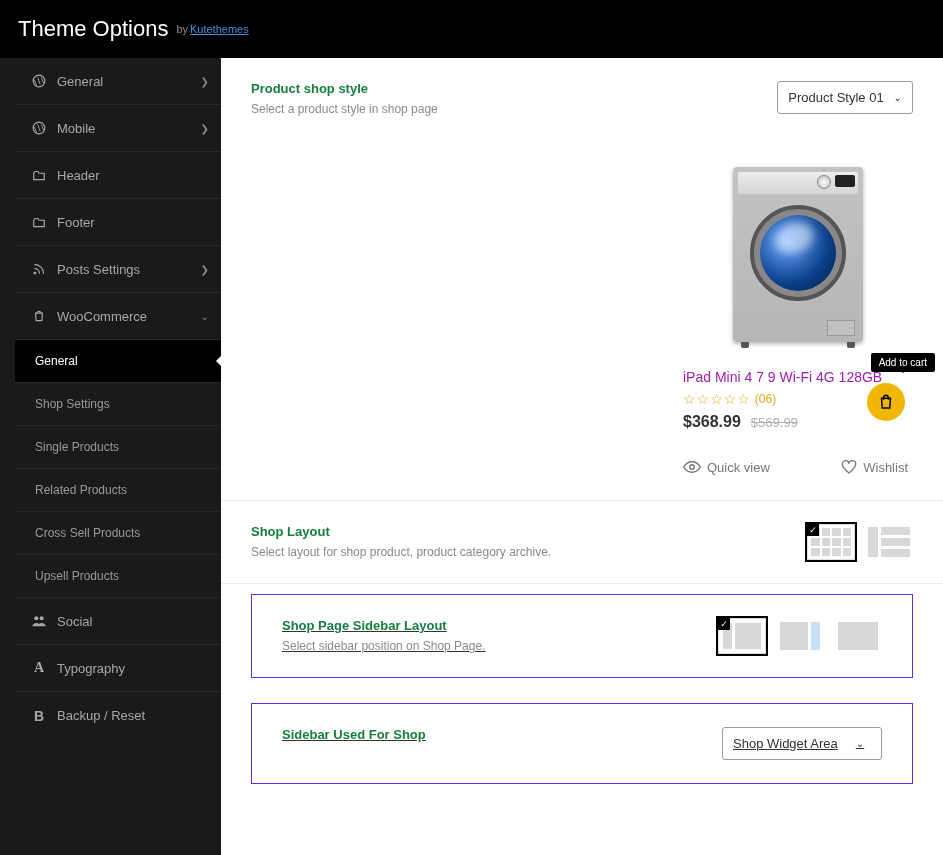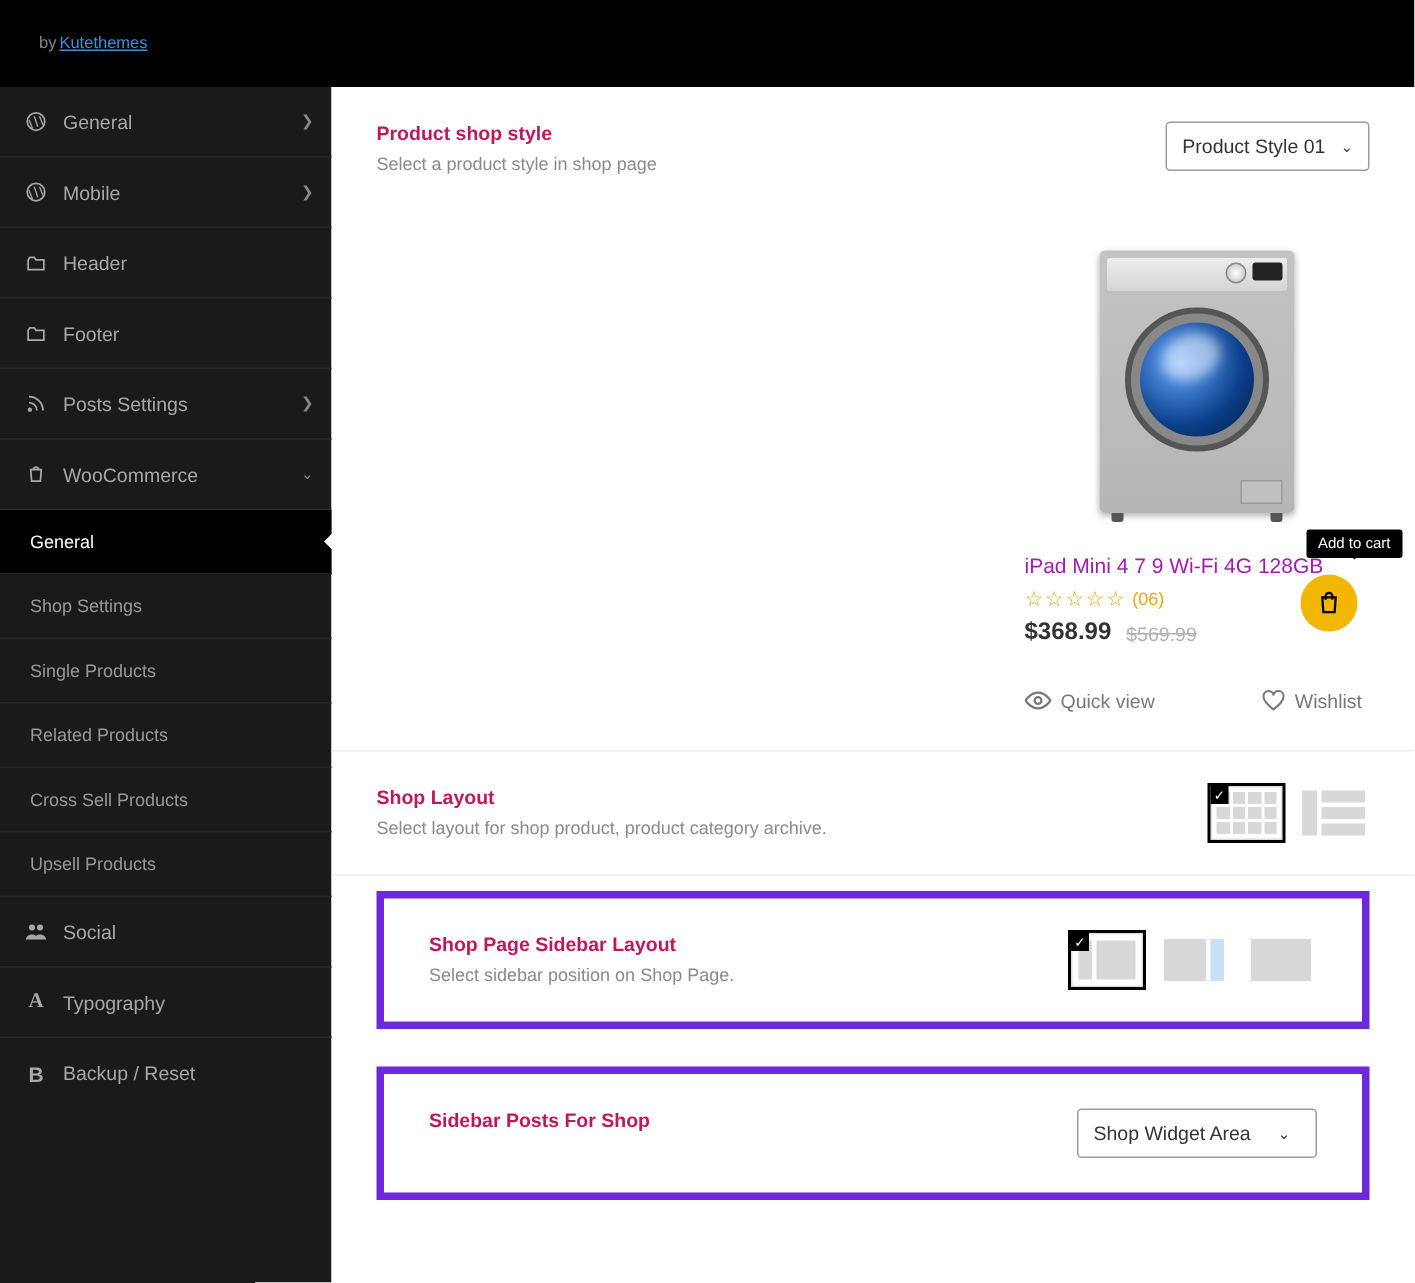--- a/index.html
+++ b/index.html
@@ -8,36 +8,36 @@
 
 .top-header { background: #000; height: 58px; padding: 12px 18px; display: flex; align-items: center; }
 .top-header .title { color: #fff; font-size: 22px; font-weight: 400; }
 .top-header .by { color: #888; font-size: 11px; margin-left: 8px; }
 .top-header .brand { color: #3d8fd6; font-size: 11px; text-decoration: underline; }
 
 
 .wrap { display: flex; }
 
 
-.sidebar { width: 221px; background: #1a1a1a; min-height: 797px; }
+.sidebar { width: 221px; background: #1a1a1a; min-height: 797px; padding-left: 15px; }
 .nav-item { display: flex; align-items: center; padding: 0 16px; height: 47px; color: #a8a8a8; font-size: 13px; border-bottom: 1px solid #2a2a2a; cursor: pointer; position: relative; }
 .nav-item .icon { width: 16px; margin-right: 10px; display: inline-flex; align-items: center; justify-content: center; }
 .nav-item .chev { position: absolute; right: 12px; color: #888; font-size: 10px; }
 .nav-item.sub { padding-left: 20px; font-size: 12px; color: #999; height: 43px; border-bottom: 1px solid #262626; }
 .nav-item.sub.active { background: #000; color: #fff; }
 .nav-item.sub.active::after { content: ''; position: absolute; right: -1px; top: 50%; margin-top: -6px; border: 6px solid transparent; border-right-color: #fff; }
 .nav-item.no-border { border-bottom: none; }
 
 
 .main { flex: 1; background: #fff; }
 .section { padding: 23px 30px; border-bottom: 1px solid #ededed; }
 .section-split { display: flex; }
 .section-left { flex: 1; }
 .section-right { flex: 0 0 auto; display: flex; flex-direction: column; align-items: flex-start; }
-.sec-title { font-size: 13px; font-weight: 700; color: #be185d; margin-bottom: 6px; }
+.sec-title { font-size: 13px; font-weight: 700; color: #15803d; margin-bottom: 6px; }
 .sec-desc { font-size: 12px; color: #8a8a8a; }
 
 
 .select-box { border: 1px solid #9c9c9c; border-radius: 3px; padding: 8px 10px; display: inline-flex; align-items: center; font-size: 13px; min-width: 135px; background: #fff; }
 .select-box .caret { margin-left: auto; font-size: 10px; }
 
 
 .product-card { margin-top: 20px; width: 230px; }
 .prod-img-area { width: 160px; height: 200px; margin: 0 auto 15px; display: flex; align-items: center; justify-content: center; }
 .washer { position: relative; width: 130px; height: 175px; }
@@ -81,29 +81,30 @@
 .sb-opt { width: 48px; height: 36px; border: 1px solid #ddd; padding: 4px; display: flex; gap: 3px; position: relative; }
 .sb-opt.selected { outline: 2px solid #000; }
 .sb-opt.selected::before { content: '✓'; position: absolute; top: -1px; left: -1px; width: 12px; height: 12px; background: #000; color: #fff; font-size: 9px; display: flex; align-items: center; justify-content: center; }
 .sb-opt span { background: #d8d8d8; }
 .sb-opt .sb { width: 9px; }
 .sb-opt .mn { flex: 1; }
 .sb-opt.none .mn { width: 100%; }
 .sb-opt.right .sb.accent { background: #c8e0f7; }
 
 
-.hl-box { border: 5px solid #6d28d9; margin: 10px 30px 0; }
+.hl-box { border: 1px solid #6d28d9; margin: 10px 30px 0; text-decoration: underline; }
 .hl-box .section { border: none; }
 
 svg { display: block; }
 </style>
 </head>
 <body>
 
 <div class="top-header">
+  <span class="title">Theme Options</span>
   <span class="by" style="margin-left:8px">by</span>
   <a class="brand" style="margin-left:2px">Kutethemes</a>
 </div>
 
 <div class="wrap">
 
   <div class="sidebar">
     <div class="nav-item">
       <span class="icon">
           <svg width="14" height="14" viewBox="0 0 24 24" fill="none" stroke="#a8a8a8" stroke-width="2">
@@ -323,21 +324,21 @@
                 <span class="mn"></span>
               </div>
           </div>
         </div>
       </div>
     </div>
 
     <div class="hl-box" style="margin-top:25px;margin-bottom:0">
       <div class="section section-split">
         <div class="section-left">
-          <div class="sec-title">Sidebar Posts For Shop</div>
+          <div class="sec-title">Sidebar Used For Shop</div>
         </div>
         <div class="section-right">
           <div class="select-box" style="min-width:160px">
             <span>Shop Widget Area</span>
             <span class="caret" style="margin-left:18px">⌄</span>
           </div>
         </div>
       </div>
     </div>
 

